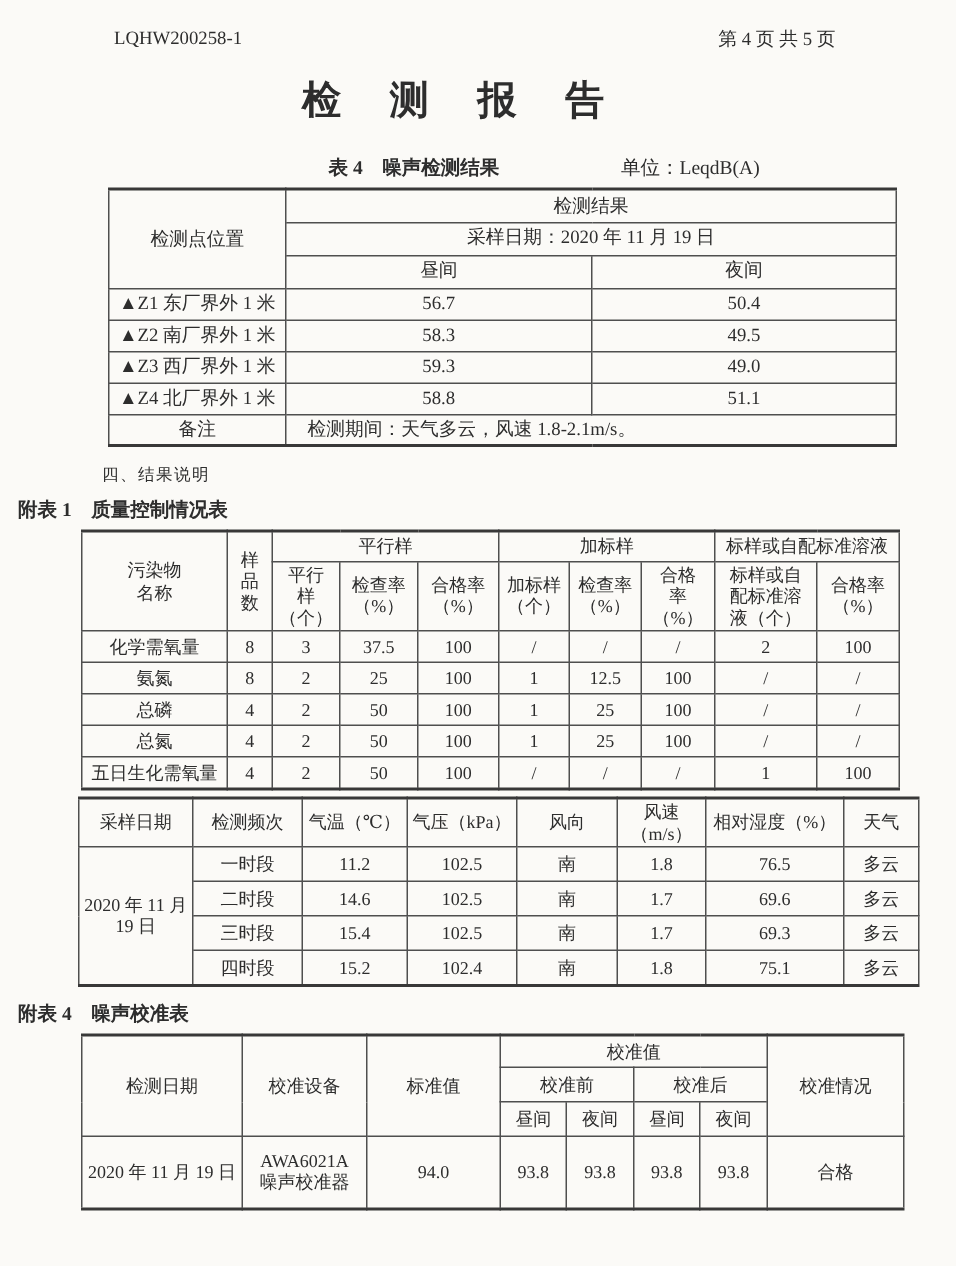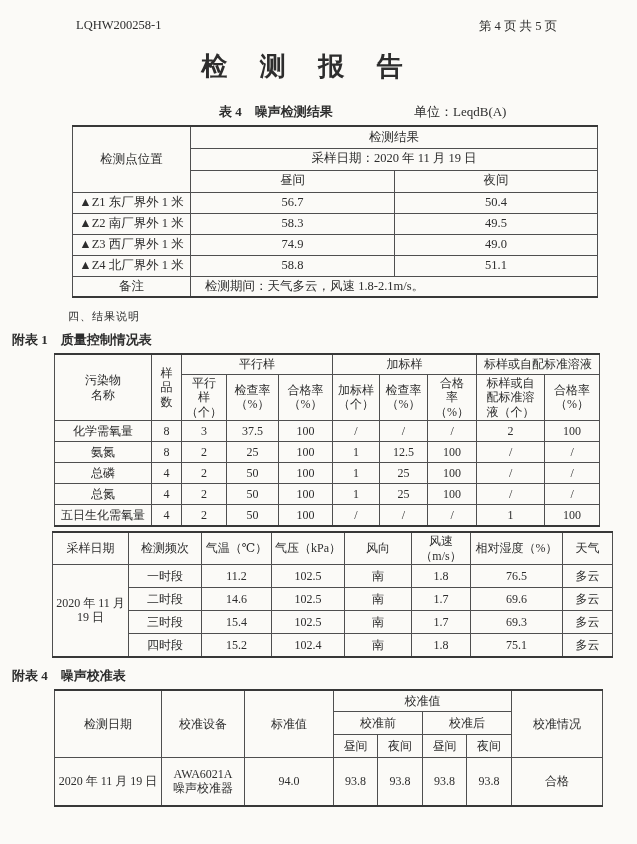--- a/index.html
+++ b/index.html
@@ -109,21 +109,21 @@
       <td>56.7</td>
       <td>50.4</td>
     </tr>
     <tr>
       <td>▲Z2 南厂界外 1 米</td>
       <td>58.3</td>
       <td>49.5</td>
     </tr>
     <tr>
       <td>▲Z3 西厂界外 1 米</td>
-      <td>74.9</td>
+      <td>59.3</td>
       <td>49.0</td>
     </tr>
     <tr>
       <td>▲Z4 北厂界外 1 米</td>
       <td>58.8</td>
       <td>51.1</td>
     </tr>
     <tr>
       <td>备注</td>
       <td colspan="2" class="note-text">检测期间：天气多云，风速 1.8-2.1m/s。</td>

